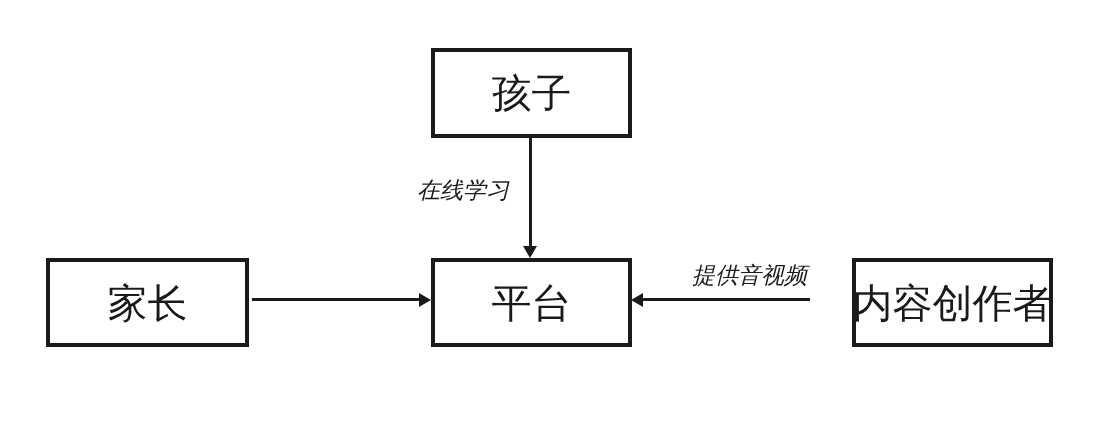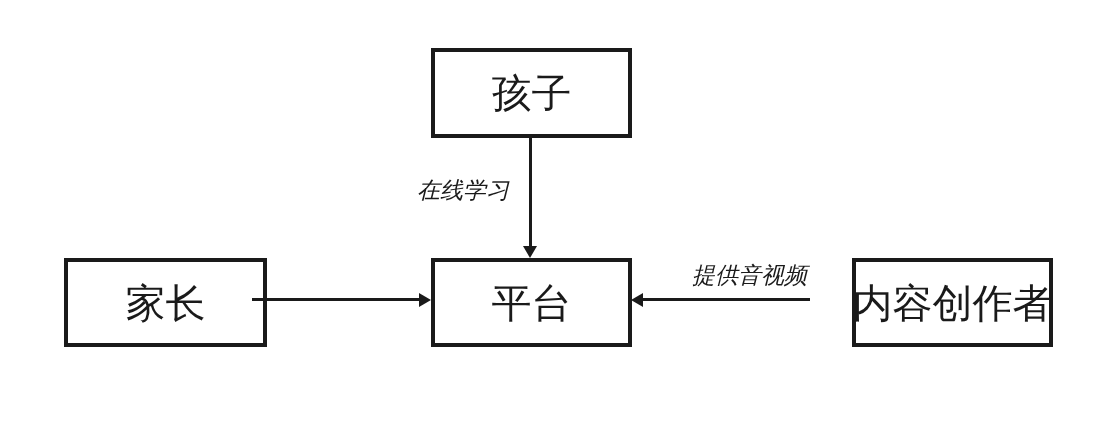--- a/index.html
+++ b/index.html
@@ -23,21 +23,21 @@
     color: #1a1a1a;
     font-size: 40px;
     line-height: 1;
     display: flex;
     align-items: center;
     justify-content: center;
     white-space: nowrap;
   }
   .node-child   { left: 431px; top: 48px;  width: 201px; height: 90px; }
   .node-platform{ left: 431px; top: 258px; width: 201px; height: 89px; }
-  .node-parent  { left: 64px;  top: 258px; width: 203px; height: 89px; }
+  .node-parent  { left: 46px;  top: 258px; width: 203px; height: 89px; }
   .node-creator { left: 852px; top: 258px; width: 201px; height: 89px; }
 
   .edge-line {
     position: absolute;
     background: #1a1a1a;
   }
   .line-v { left: 529px; top: 138px; width: 3px;   height: 110px; }
   .line-l { left: 252px; top: 298px; width: 168px; height: 3px; }
   .line-r { left: 643px; top: 298px; width: 167px; height: 3px; }
 

